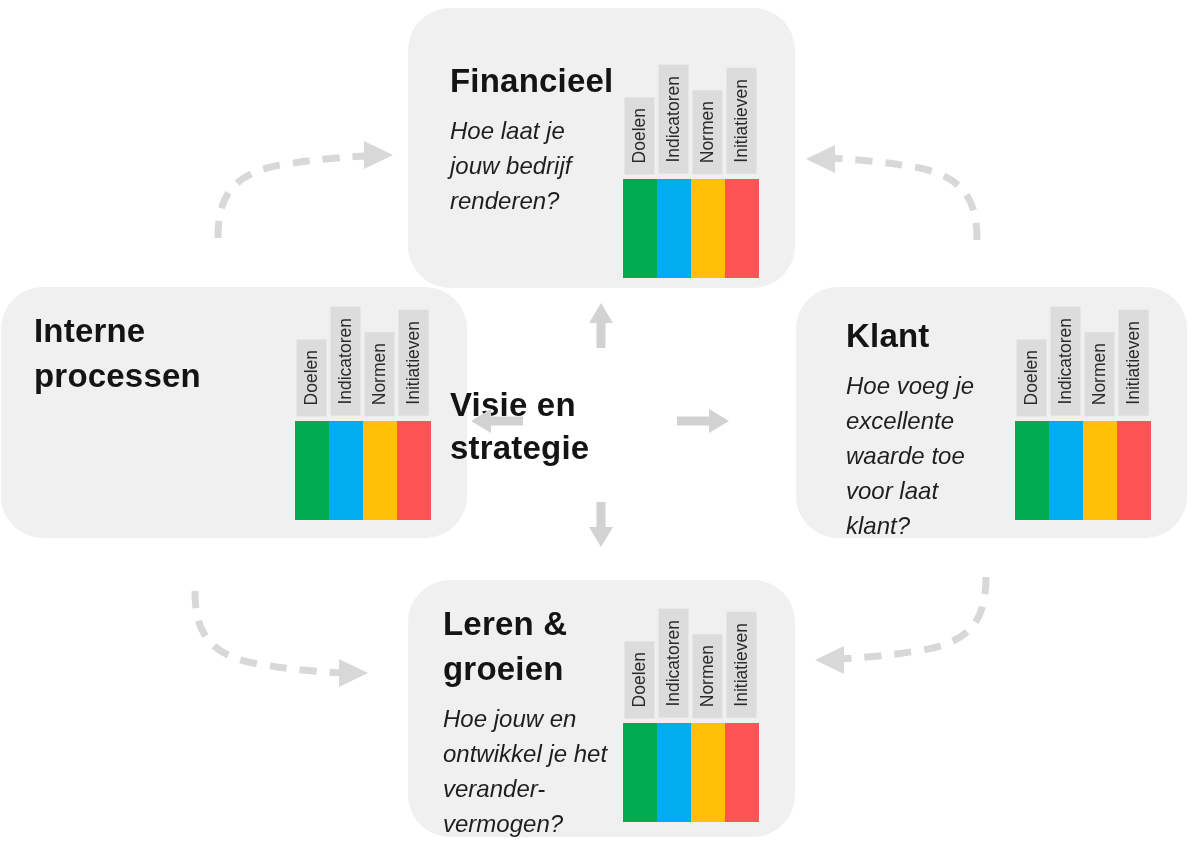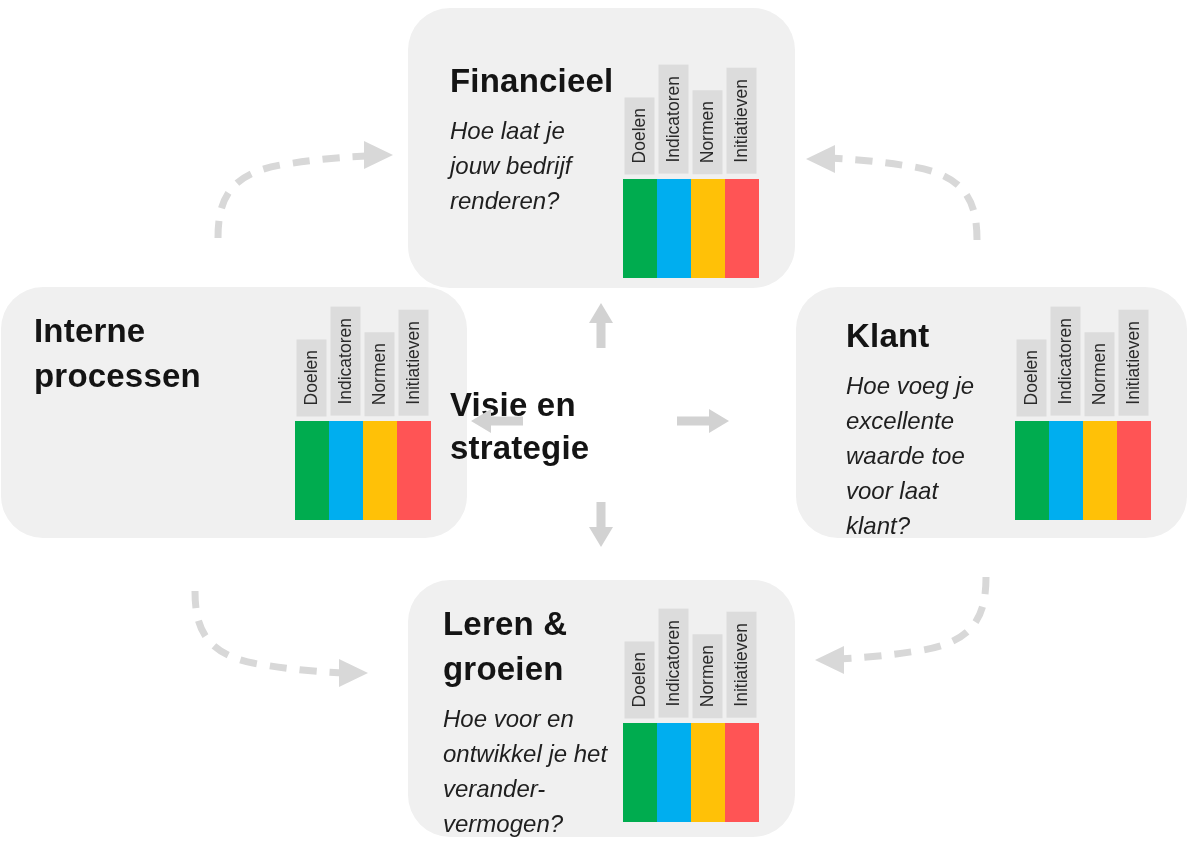--- a/index.html
+++ b/index.html
@@ -161,21 +161,21 @@
           <div class="bar" style="background: rgb(255, 193, 7);"></div>
           <div class="bar" style="background: rgb(255, 84, 85);"></div>
         </div>
     </div>
   </div>
 
   <div class="card card-bottom">
     <div class="card-text">
       <div class="card-title">Leren &amp;
 groeien</div>
-      <div class="card-question">Hoe voor en
+      <div class="card-question">Hoe jouw en
 ontwikkel je het
 verander-
 vermogen?</div>
     </div>
     <div class="mini-table">
       <div class="labels">
           <div class="label-cell">
             <div class="label-box">Doelen</div>
           </div>
           <div class="label-cell">

